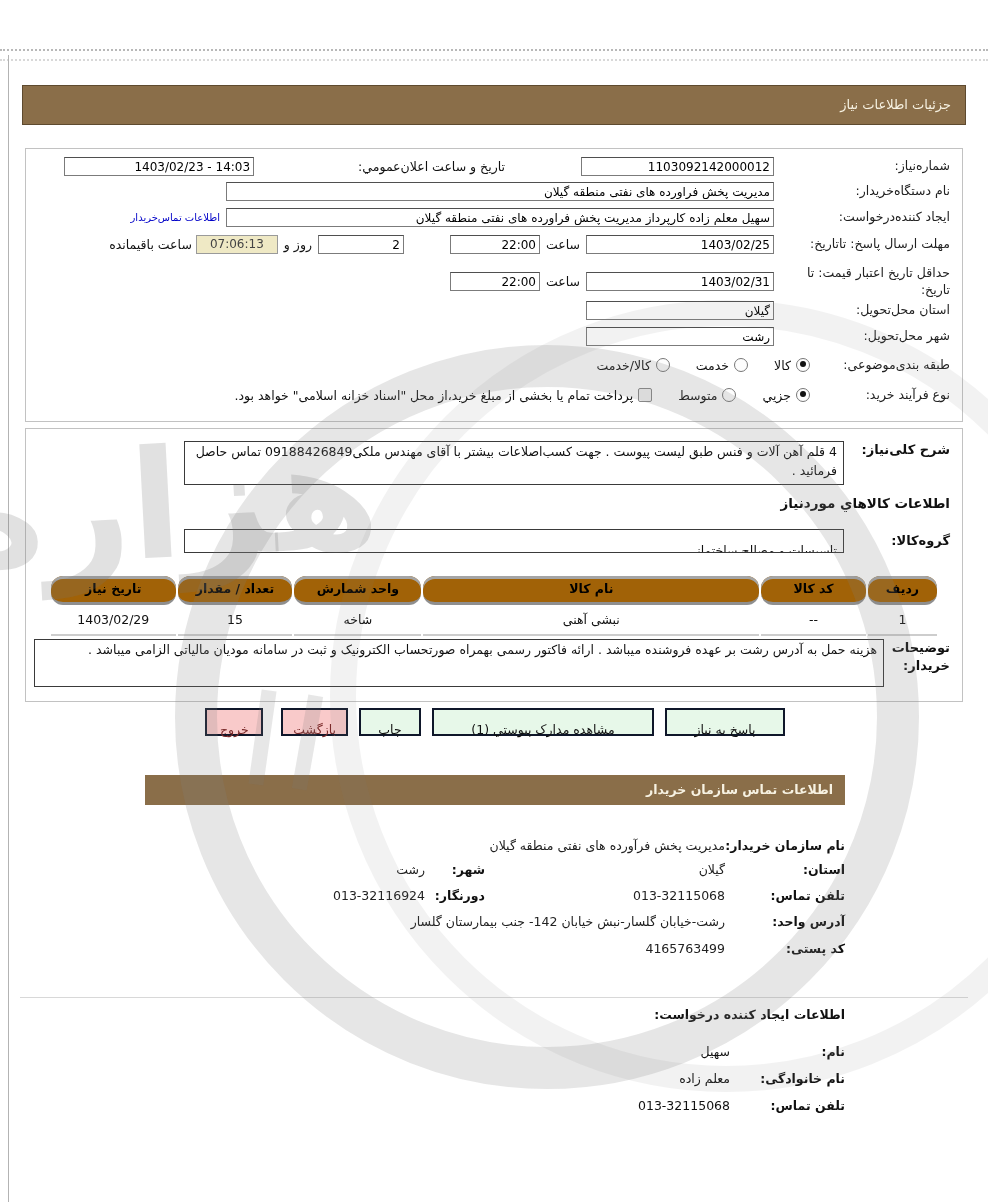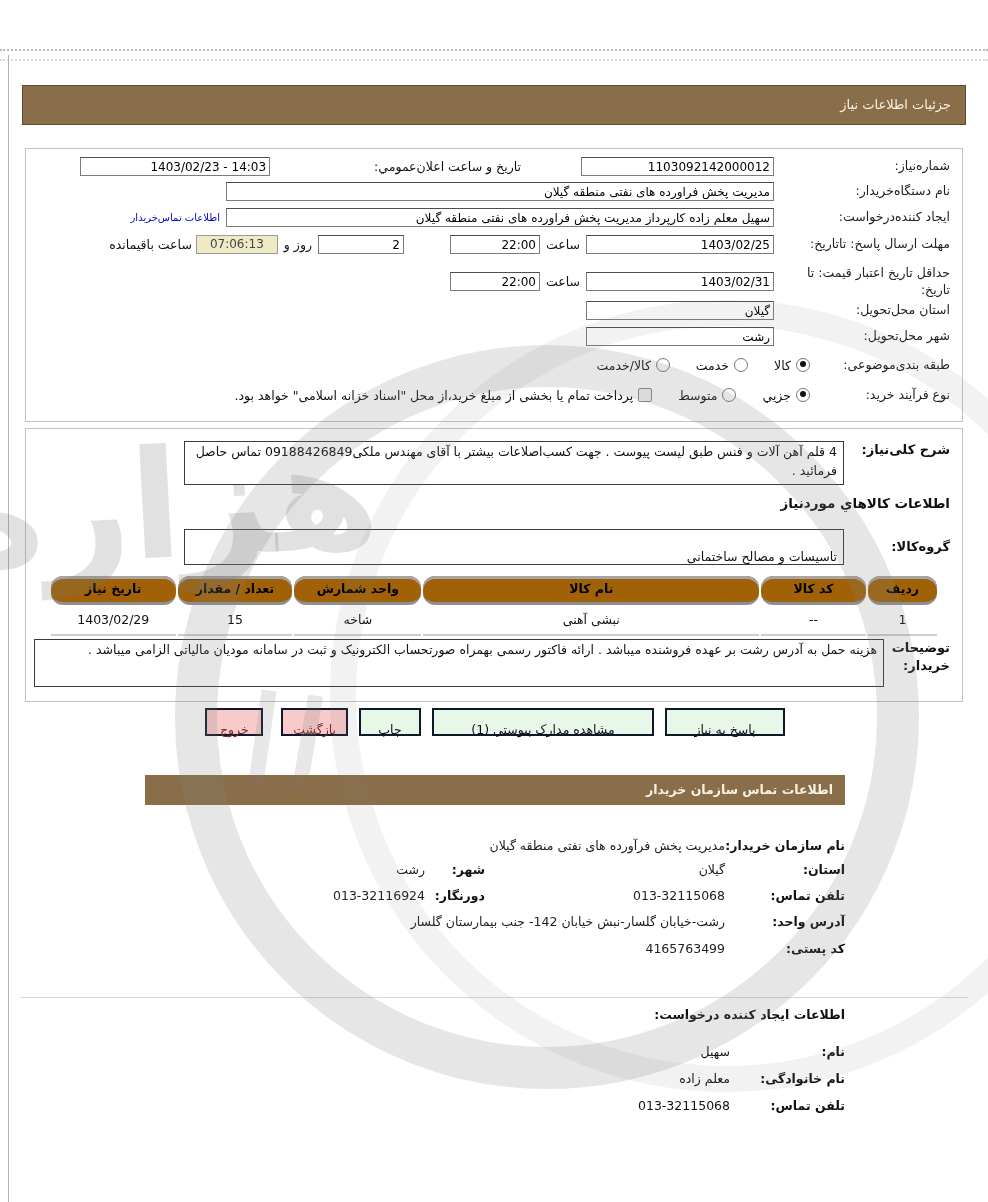--- a/index.html
+++ b/index.html
@@ -89,21 +89,21 @@
 
   <div class="bar1">
     <span>جزئیات اطلاعات نیاز</span>
   </div>
 
   <div id="panel1" class="panel">
 
     <div class="row" style="top:8px">
       <span class="lbl">شماره‌نیاز:</span>
       <input class="inp" style="width: 185px;" readonly="" value="1103092142000012">
-      <span class="sm" style="margin-right:60px">تاریخ و ساعت اعلان‌عمومي:</span>
+      <span class="sm" style="margin-right:76px">تاریخ و ساعت اعلان‌عمومي:</span>
       <input class="inp" style="width: 182px; margin-right: 98px;" readonly="" value="14:03 - 1403/02/23">
     </div>
 
     <div class="row" style="top:33px">
       <span class="lbl">نام دستگاه‌خریدار:</span>
       <input class="inp" style="width: 540px;" readonly="" value="مدیریت پخش فراورده های نفتی منطقه گیلان">
     </div>
 
     <div class="row" style="top:59px">
       <span class="lbl">ایجاد کننده‌درخواست:</span>
@@ -180,21 +180,21 @@
         <span>4 قلم آهن آلات و فنس طبق لیست پیوست . جهت کسب‌اصلاعات بیشتر با آقای مهندس ملکی09188426849 تماس حاصل فرمائید .</span>
       </div>
     </div>
 
     <div class="row" style="top:66px">
       <span class="bold-lbl" style="font-size:13.5px">اطلاعات کالاهاي موردنیاز</span>
     </div>
 
     <div class="row" style="top:100px">
       <span class="lbl bold-lbl" style="width:106px">گروه‌کالا:</span>
-      <div class="descbox" style="width:660px;height:20px;padding:17px 6px">
+      <div class="descbox" style="width:660px;height:20px;padding:11px 6px">
         <span>تاسیسات و مصالح ساختمانی</span>
       </div>
     </div>
 
     <table id="goods-table">
       <colgroup>
         <col style="width:40px">
           <col style="width:108px">
           <col style="width:356px">
         <col style="width:130px">

